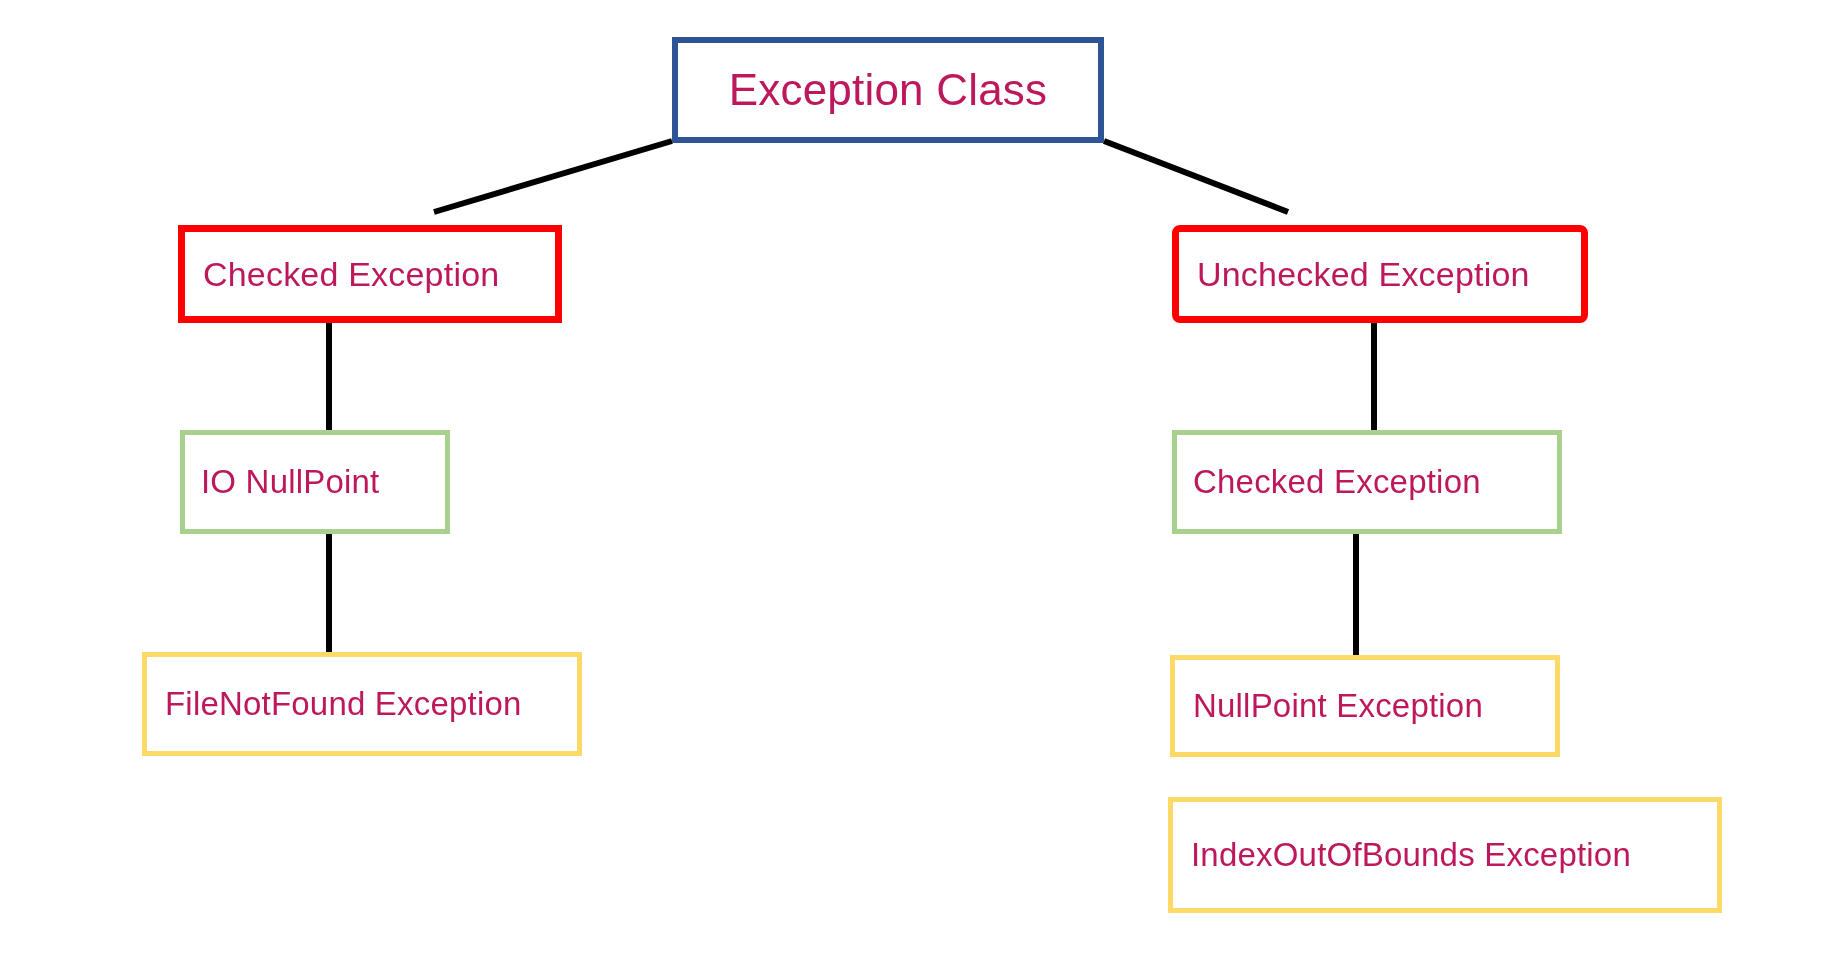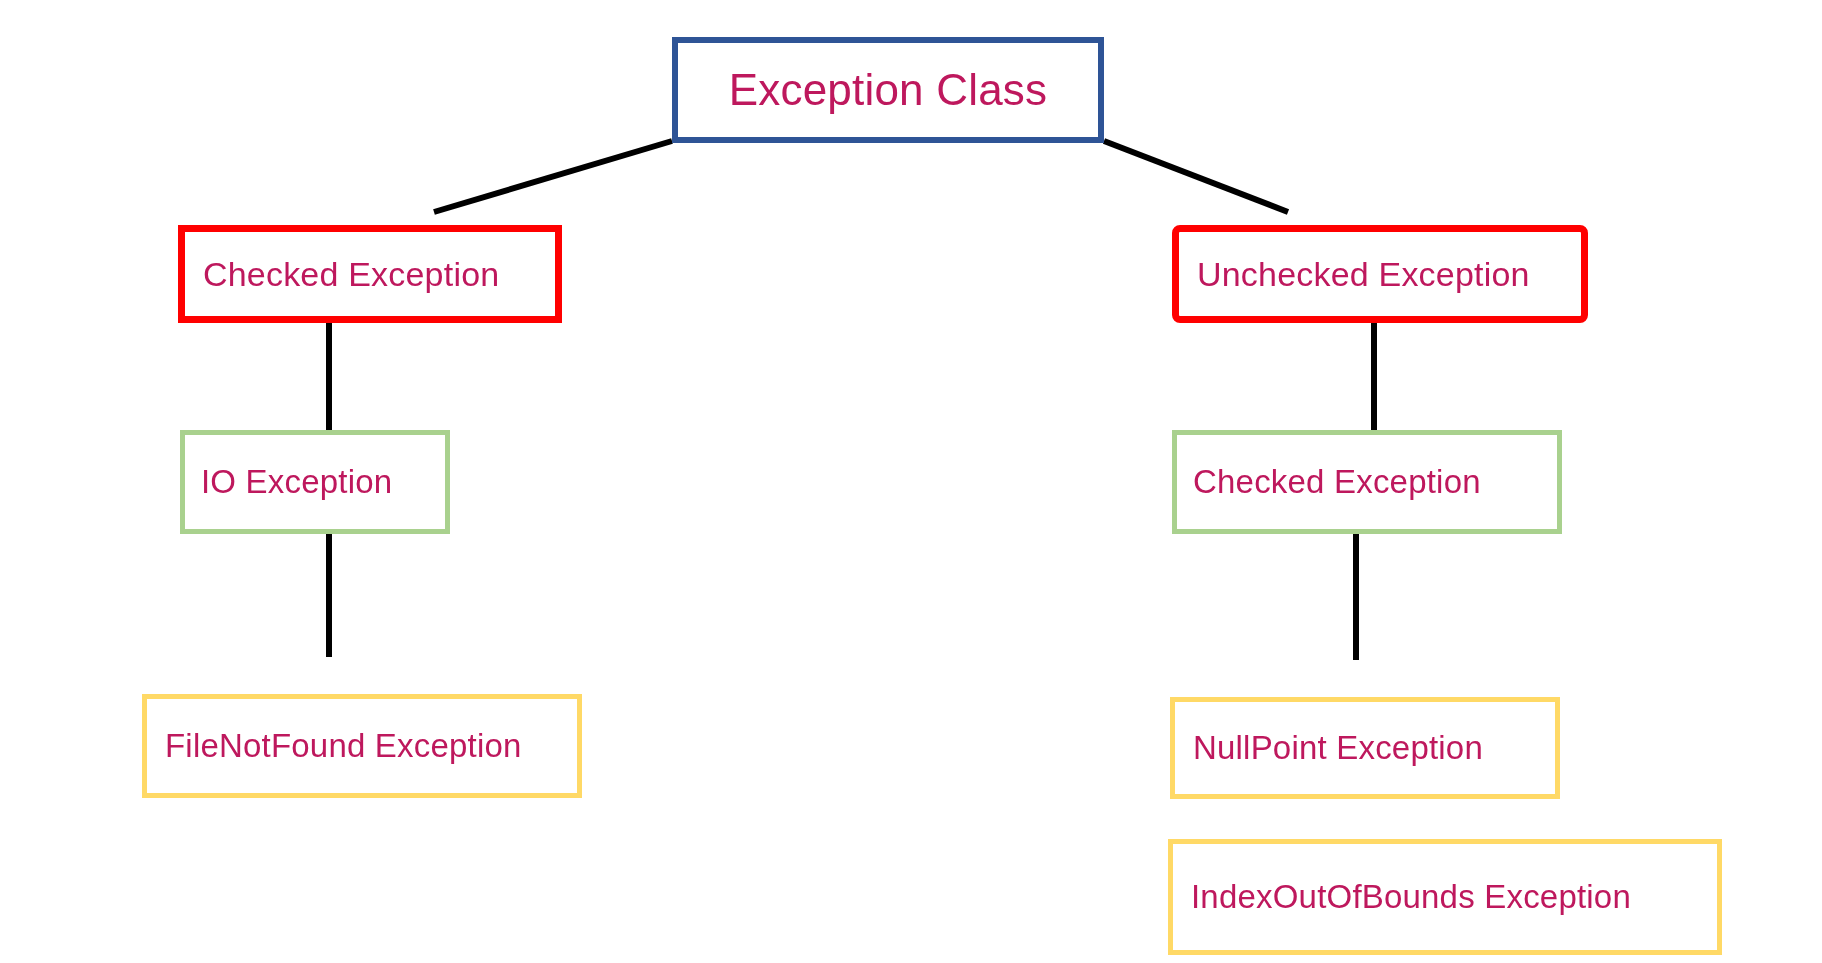--- a/index.html
+++ b/index.html
@@ -73,21 +73,20 @@
     padding-left: 16px;
   }
   .node.io      { left: 180px;  top: 430px; width: 270px; }
   .node.runtime { left: 1172px; top: 430px; width: 390px; }
 
   
   .node.lvl3 {
     border: 5px solid #FFD966;
     font-size: 33px;
     padding-left: 18px;
-    margin-top: 42px;
   }
   .node.filenotfound { left: 142px;  top: 652px; width: 440px; height: 104px; }
   .node.nullpoint    { left: 1170px; top: 655px; width: 390px; height: 102px; }
   .node.indexoob     { left: 1168px; top: 797px; width: 554px; height: 116px; }
 </style>
 </head>
 <body>
 
 <div id="canvas">
 
@@ -112,21 +111,21 @@
 
   <div class="node lvl1 checked">
     <span class="node-label">Checked Exception</span>
   </div>
 
   <div class="node lvl1 unchecked">
     <span class="node-label">Unchecked Exception</span>
   </div>
 
   <div class="node lvl2 io">
-    <span class="node-label">IO Exception</span>
+    <span class="node-label">IO NullPoint</span>
   </div>
 
   <div class="node lvl2 runtime">
     <span class="node-label">Checked Exception</span>
   </div>
 
   <div class="node lvl3 filenotfound">
     <span class="node-label">FileNotFound Exception</span>
   </div>
 

